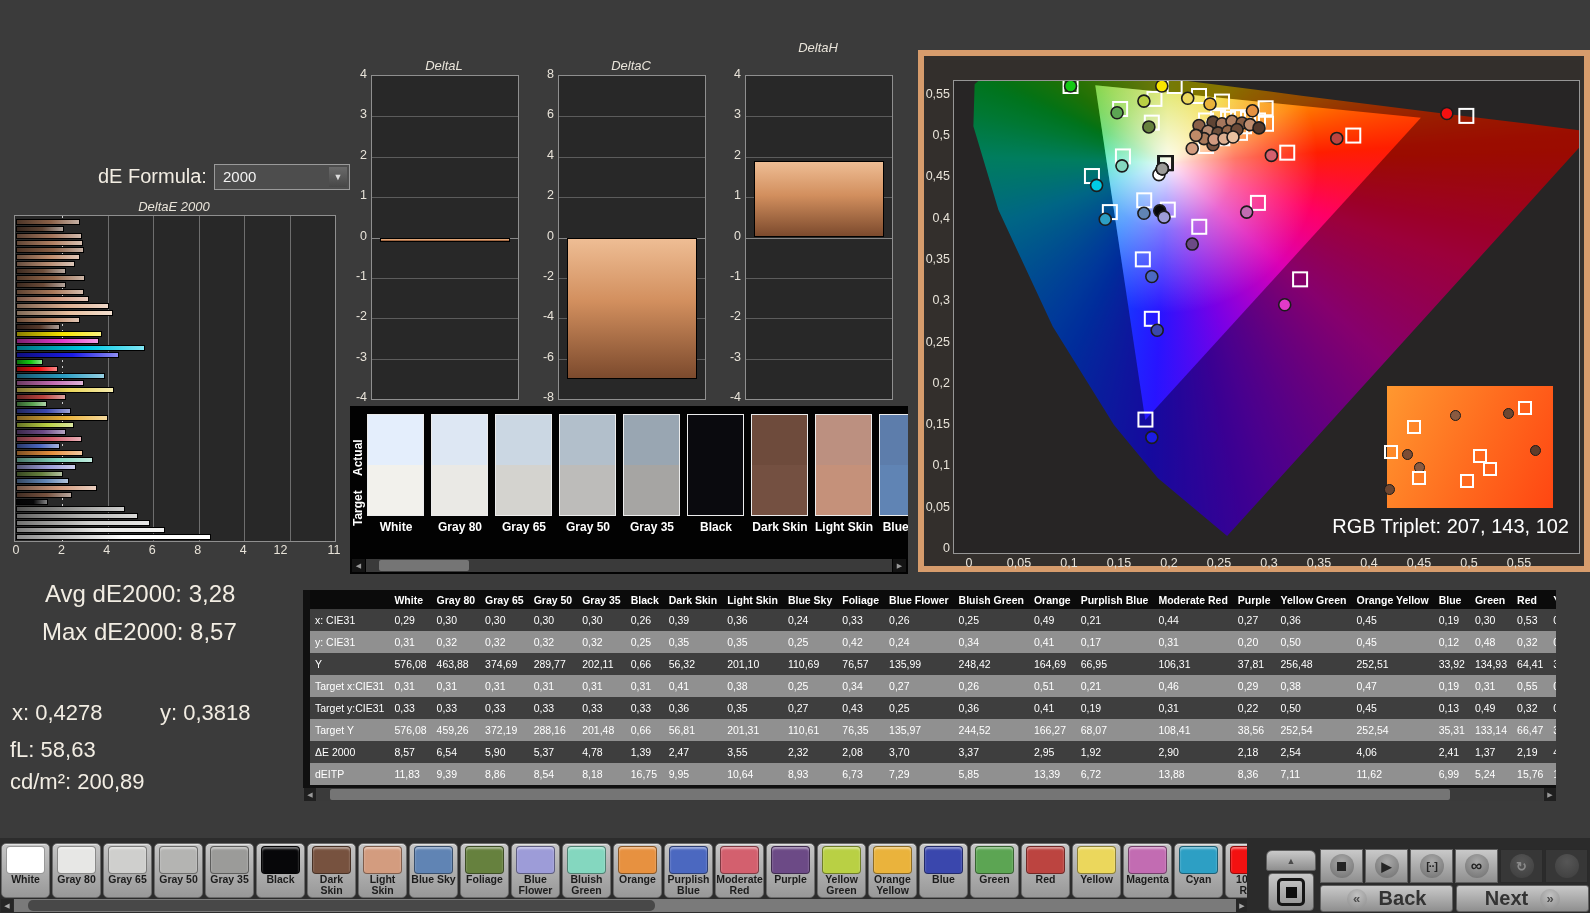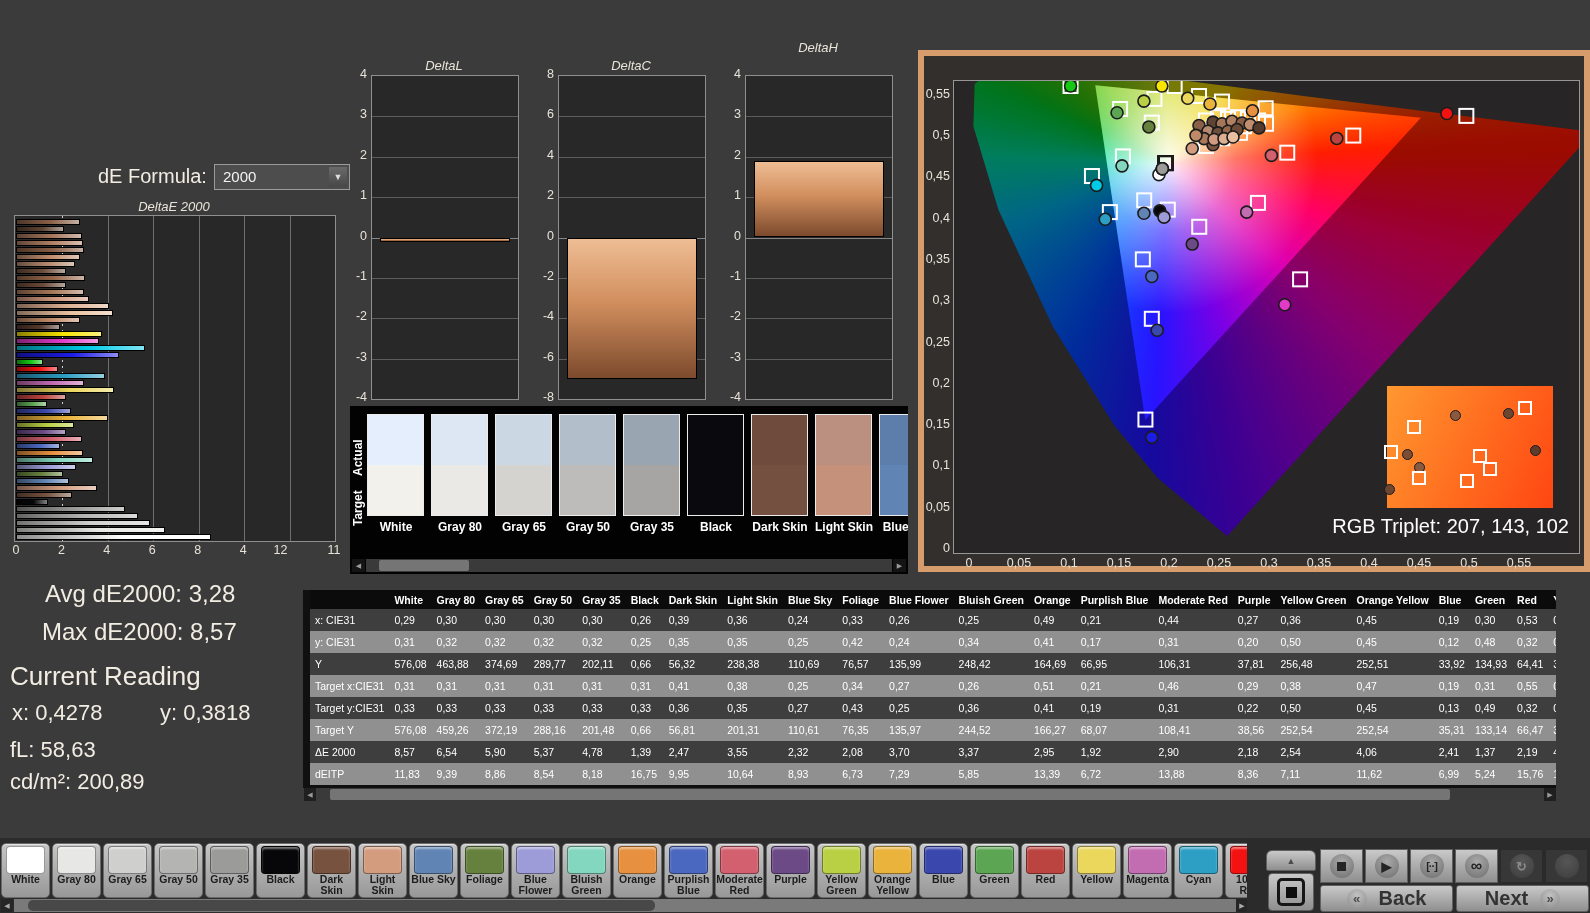--- a/index.html
+++ b/index.html
@@ -291,21 +291,20 @@
         <div class="sw-label" style="left: 525px; width: 66px;">Blue Sky</div>
       </div>
     <div class="sbar-btn" style="left:2px;top:153px;width:13px;height:13px;">◀</div>
     <div class="sbar-track" style="left:16px;right:16px;top:153px;height:13px;"></div>
     <div class="sbar-thumb" style="left:29px;top:154px;width:90px;height:11px;"></div>
     <div class="sbar-btn" style="right:2px;top:153px;width:13px;height:13px;">▶</div>
   </div>
 
   <div class="abs stat" style="left:45px;top:580px;font-size:24px;">Avg dE2000: 3,28</div>
   <div class="abs stat" style="left:42px;top:618px;font-size:24px;">Max dE2000: 8,57</div>
-  <div class="abs stat" style="left:10px;top:661px;font-size:26px;">Current Reading</div>
   <div class="abs stat" style="left:12px;top:700px;font-size:22px;">x: 0,4278</div>
   <div class="abs stat" style="left:160px;top:700px;font-size:22px;">y: 0,3818</div>
   <div class="abs stat" style="left:10px;top:737px;font-size:22px;">fL: 58,63</div>
   <div class="abs stat" style="left:10px;top:769px;font-size:22px;">cd/m²: 200,89</div>
 
   <div class="abs" id="tbl-strip"></div>
   <div class="abs" id="table-wrap">
     <table id="ptable">
         <tbody>
           <tr>
@@ -385,21 +384,21 @@
           </tr>
           <tr class="r0">
             <td>Y</td>
             <td>576,08</td>
             <td>463,88</td>
             <td>374,69</td>
             <td>289,77</td>
             <td>202,11</td>
             <td>0,66</td>
             <td>56,32</td>
-            <td>238,38</td>
+            <td>201,10</td>
             <td>110,69</td>
             <td>76,57</td>
             <td>135,99</td>
             <td>248,42</td>
             <td>164,69</td>
             <td>66,95</td>
             <td>106,31</td>
             <td>37,81</td>
             <td>256,48</td>
             <td>252,51</td>

